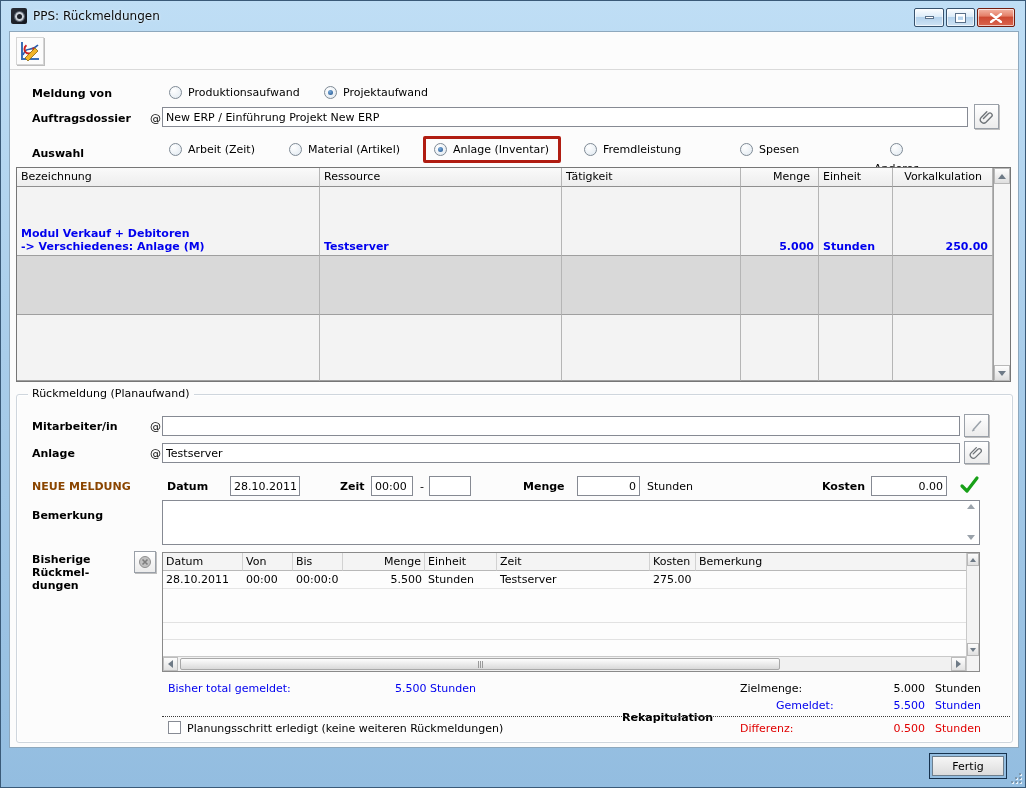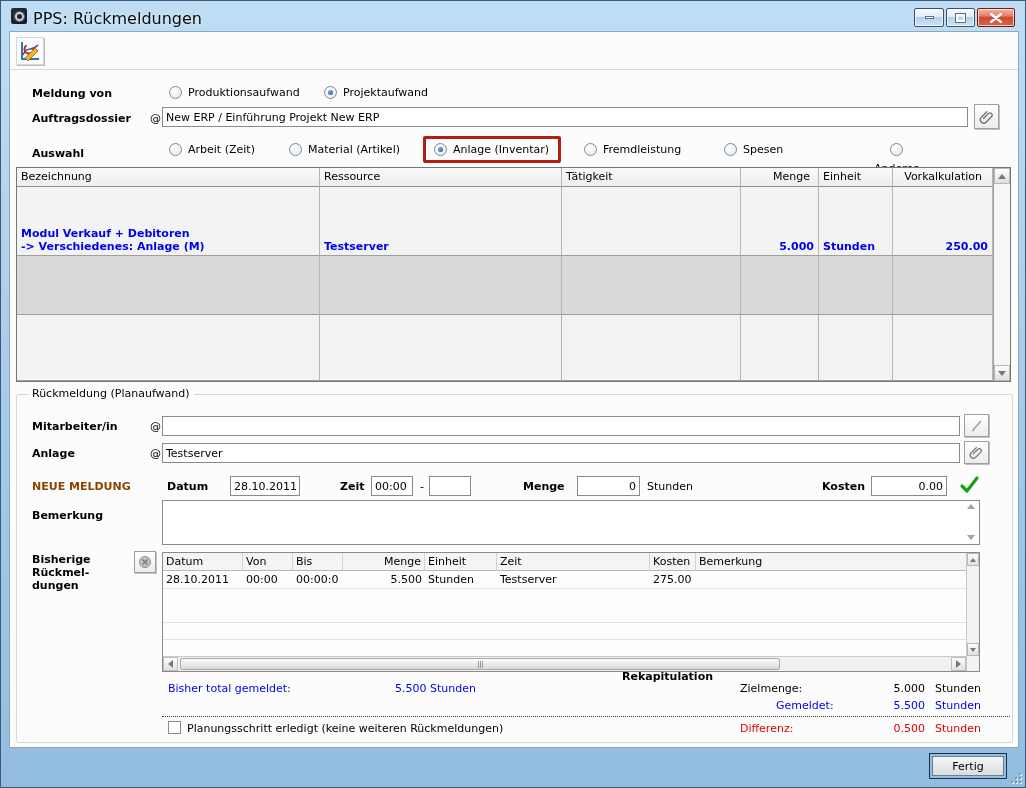--- a/index.html
+++ b/index.html
@@ -6,21 +6,21 @@
   html,body { width:1026px; height:788px; font-family:"DejaVu Sans","Liberation Sans",sans-serif; font-size:11px; color:#000; overflow:hidden; }
 
   
   .frame { position:absolute; left:0; top:0; width:1026px; height:788px;
     background:linear-gradient(180deg,#bfdef5 0%,#a9cdea 45%,#93bde0 100%);
     border:1px solid #3a5a78; }
   .titlebar { position:absolute; left:0; top:0; width:100%; height:30px; display:flex; align-items:center; }
   .app-icon { position:absolute; left:10px; top:7px; width:16px; height:16px; border-radius:2px;
     background:linear-gradient(135deg,#2b2f38,#12151c); display:flex; align-items:center; justify-content:center; }
   .app-icon .gear { width:9px; height:9px; border-radius:50%; border:2px solid #cdd3da; box-shadow:0 0 0 1px #5a6472; }
-  .title-text { position:absolute; left:32px; top:8px; font-size:16px; color:#0b0b0b; text-shadow:0 0 3px rgba(255,255,255,.8); }
+  .title-text { position:absolute; left:32px; top:8px; font-size:12px; color:#0b0b0b; text-shadow:0 0 3px rgba(255,255,255,.8); }
   .capbtns { position:absolute; right:10px; top:7px; display:flex; gap:2px; }
   .cap-btn { height:19px; border:1px solid #37526d; border-radius:2px;
     background:linear-gradient(#fdfeff 0%,#dcecf9 45%,#b4d2ec 50%,#cfe3f4 100%);
     display:flex; align-items:center; justify-content:center; box-shadow:inset 0 0 0 1px rgba(255,255,255,.65); }
   .cap-min { width:30px; } .cap-max { width:29px; } 
   .cap-close { width:38px; border-color:#731d10;
     background:linear-gradient(#f3b5a5 0%,#e5816a 40%,#ce4a33 50%,#d9654e 100%); }
   .glyph-min { width:9px; height:3px; background:#fff; border:1px solid #5a7089; }
   .glyph-max { width:9px; height:8px; border:2px solid #fff; outline:1px solid #5a7089; }
 
@@ -173,21 +173,21 @@
     </div>
     <div class="highlight-box" style="left:413px; top:104px; width:138px; height:27px;"></div>
     <div class="radio-item" style="left:424px; top:111px;">
       <span class="radio sel"></span>
       <span>Anlage (Inventar)</span>
     </div>
     <div class="radio-item" style="left:574px; top:111px;">
       <span class="radio"></span>
       <span>Fremdleistung</span>
     </div>
-    <div class="radio-item" style="left:714px; top:111px;">
+    <div class="radio-item" style="left:730px; top:111px;">
       <span class="radio"></span>
       <span>Spesen</span>
     </div>
     <div class="radio-item" style="left:864px; top:111px;flex-direction:column;">
       <span class="radio"></span>
       <span>Anderes</span>
     </div>
 
     <div class="plan-table">
       <div class="pt-grid">
@@ -345,21 +345,21 @@
             <div class="tri-up" style="border-left-width:3px;border-right-width:3px;border-bottom-width:4px;"></div>
           </div>
         <div class="sb-arrow" style="bottom:15px; height:13px;">
             <div class="tri-dn" style="border-left-width:3px;border-right-width:3px;border-top-width:4px;"></div>
           </div>
       </div>
     </div>
 
     <div class="abs blue" style="left:158px; top:650px;">Bisher total gemeldet:</div>
     <div class="abs blue" style="left:385px; top:650px;text-align:center;">5.500 Stunden</div>
-    <div class="abs lbl" style="left:612px; top:638px;">Rekapitulation</div>
+    <div class="abs lbl" style="left:612px; top:679px;">Rekapitulation</div>
     <div class="abs" style="left:730px; top:650px;">Zielmenge:</div>
     <div class="abs" style="left:855px; top:650px; width:60px; text-align:right;">5.000</div>
     <div class="abs" style="left:925px; top:650px;">Stunden</div>
     <div class="abs blue" style="left:730px; top:667px;margin-left:36px;">Gemeldet:</div>
     <div class="abs blue" style="left:855px; top:667px; width:60px; text-align:right;">5.500</div>
     <div class="abs blue" style="left:925px; top:667px;">Stunden</div>
 
     <div class="dotted-sep"></div>
 
     <div class="checkbox" style="left:158px; top:689px;"></div>

